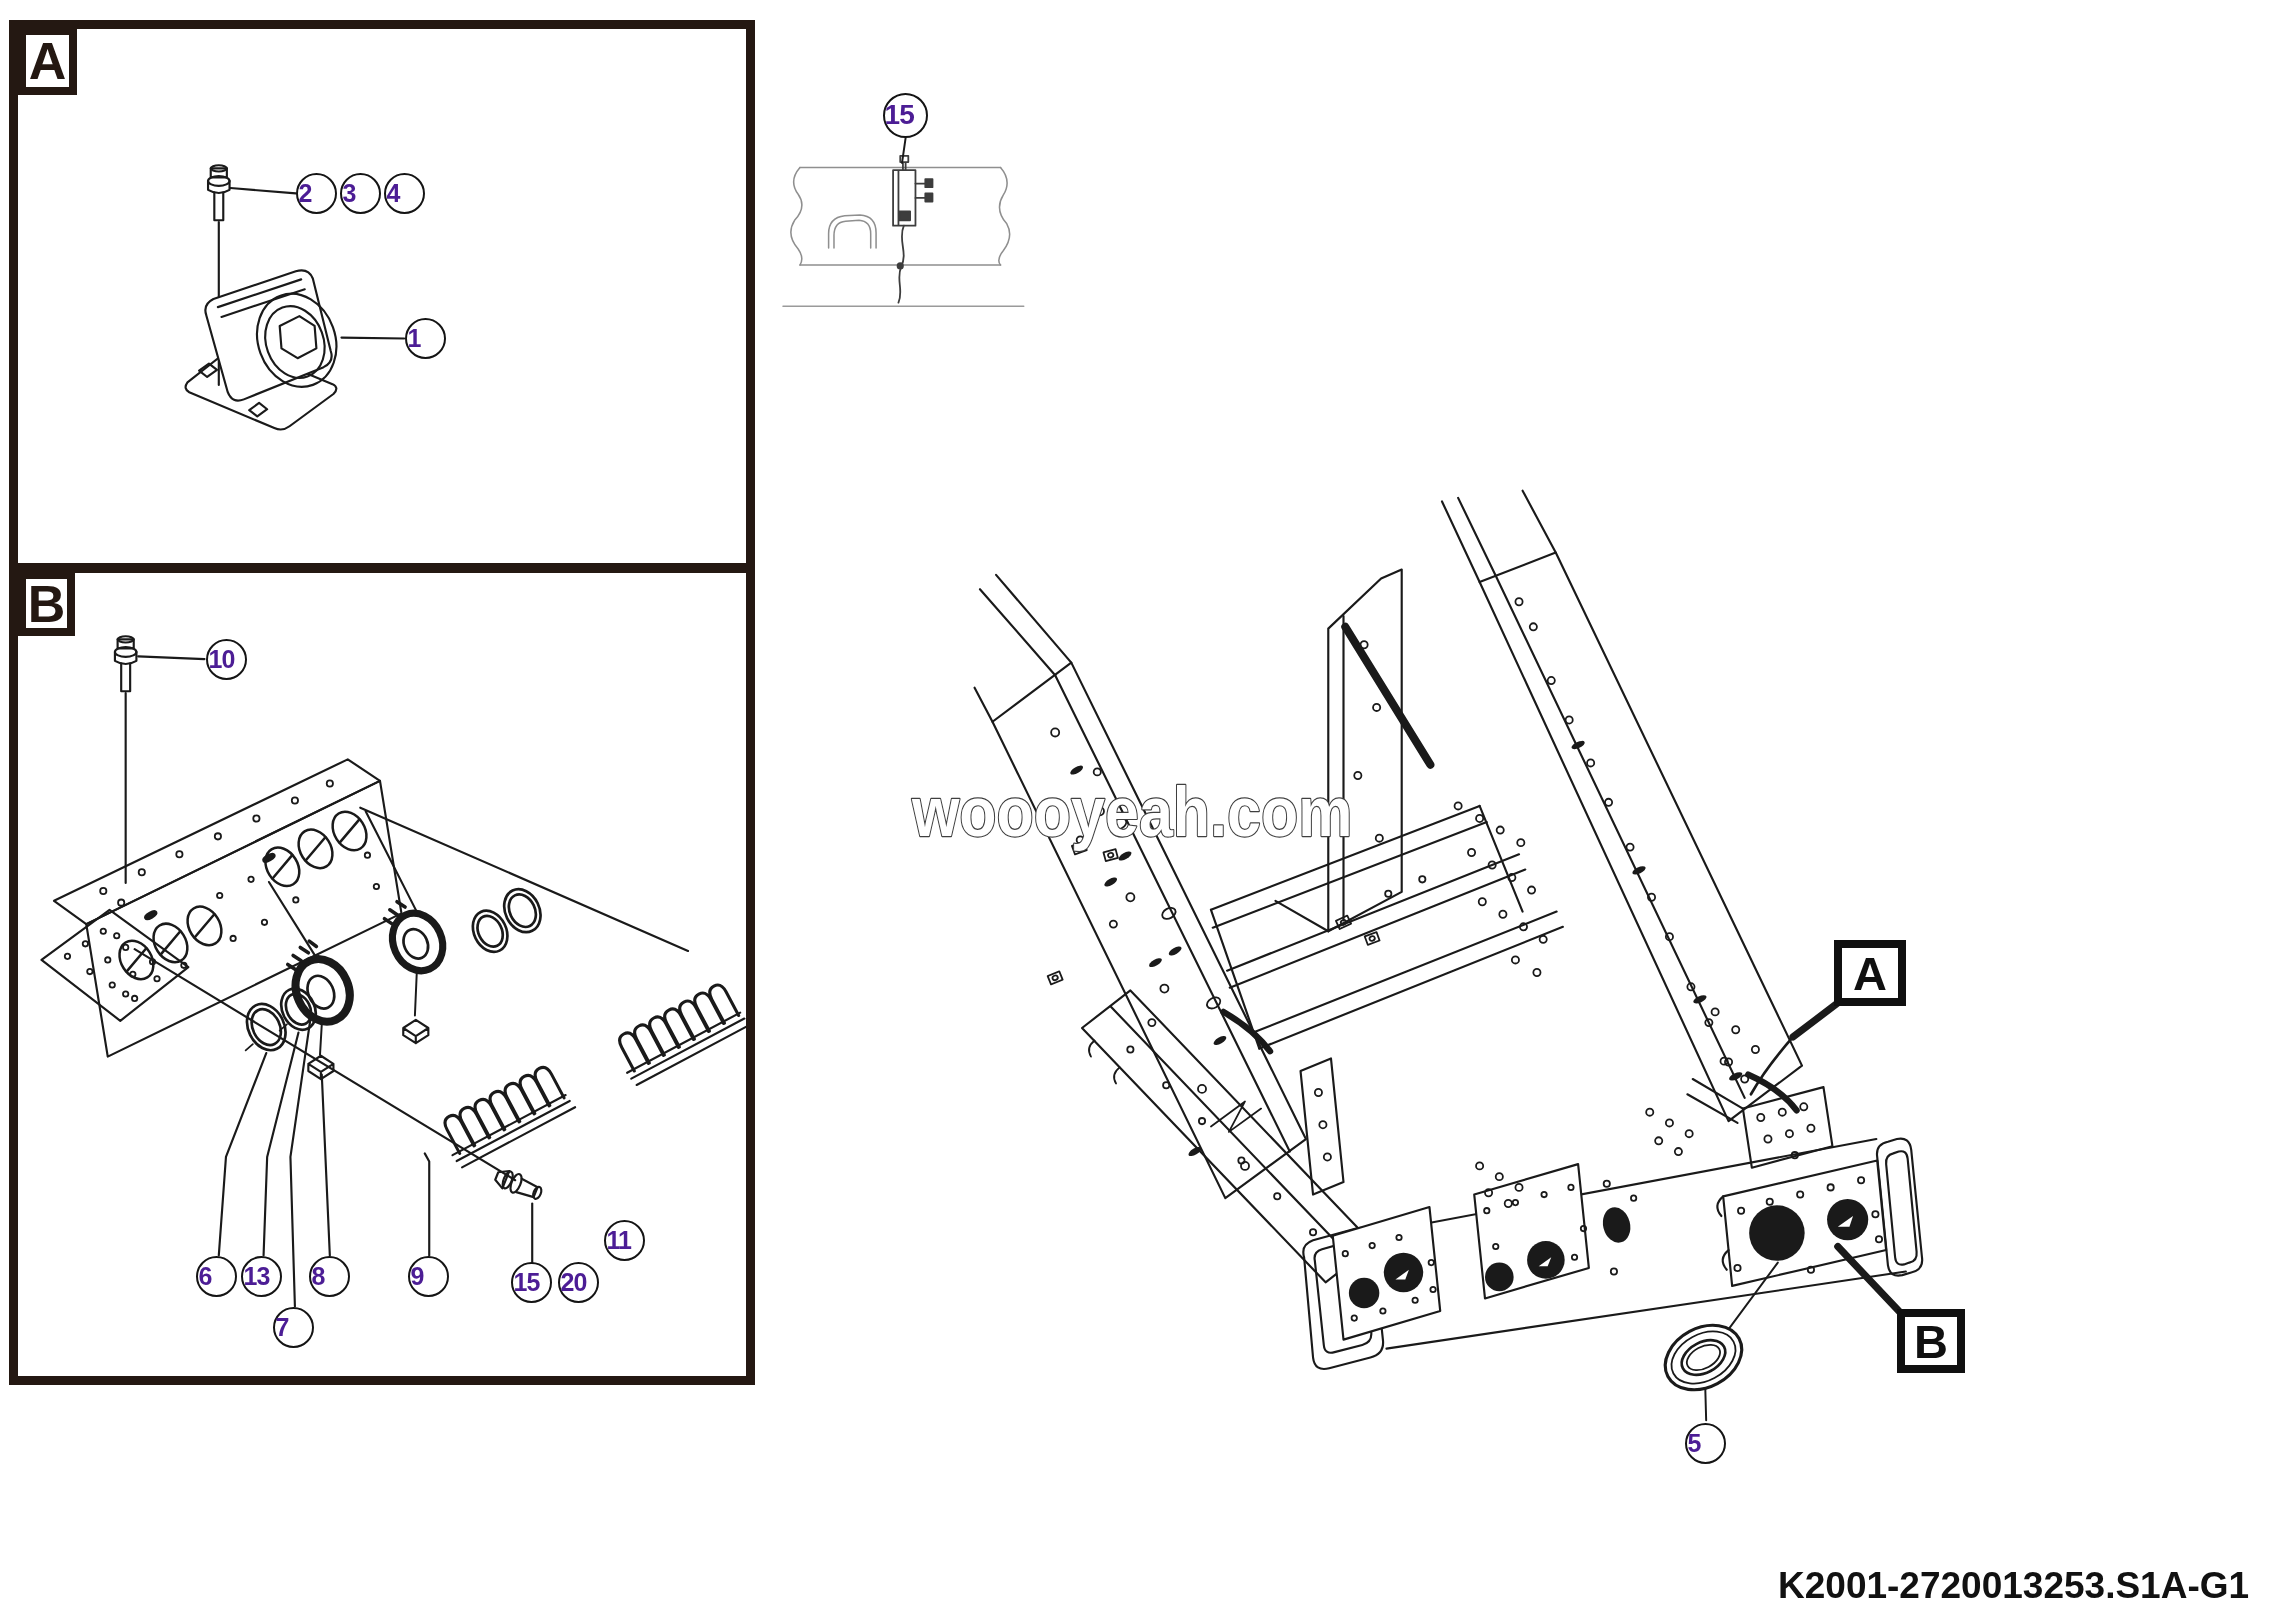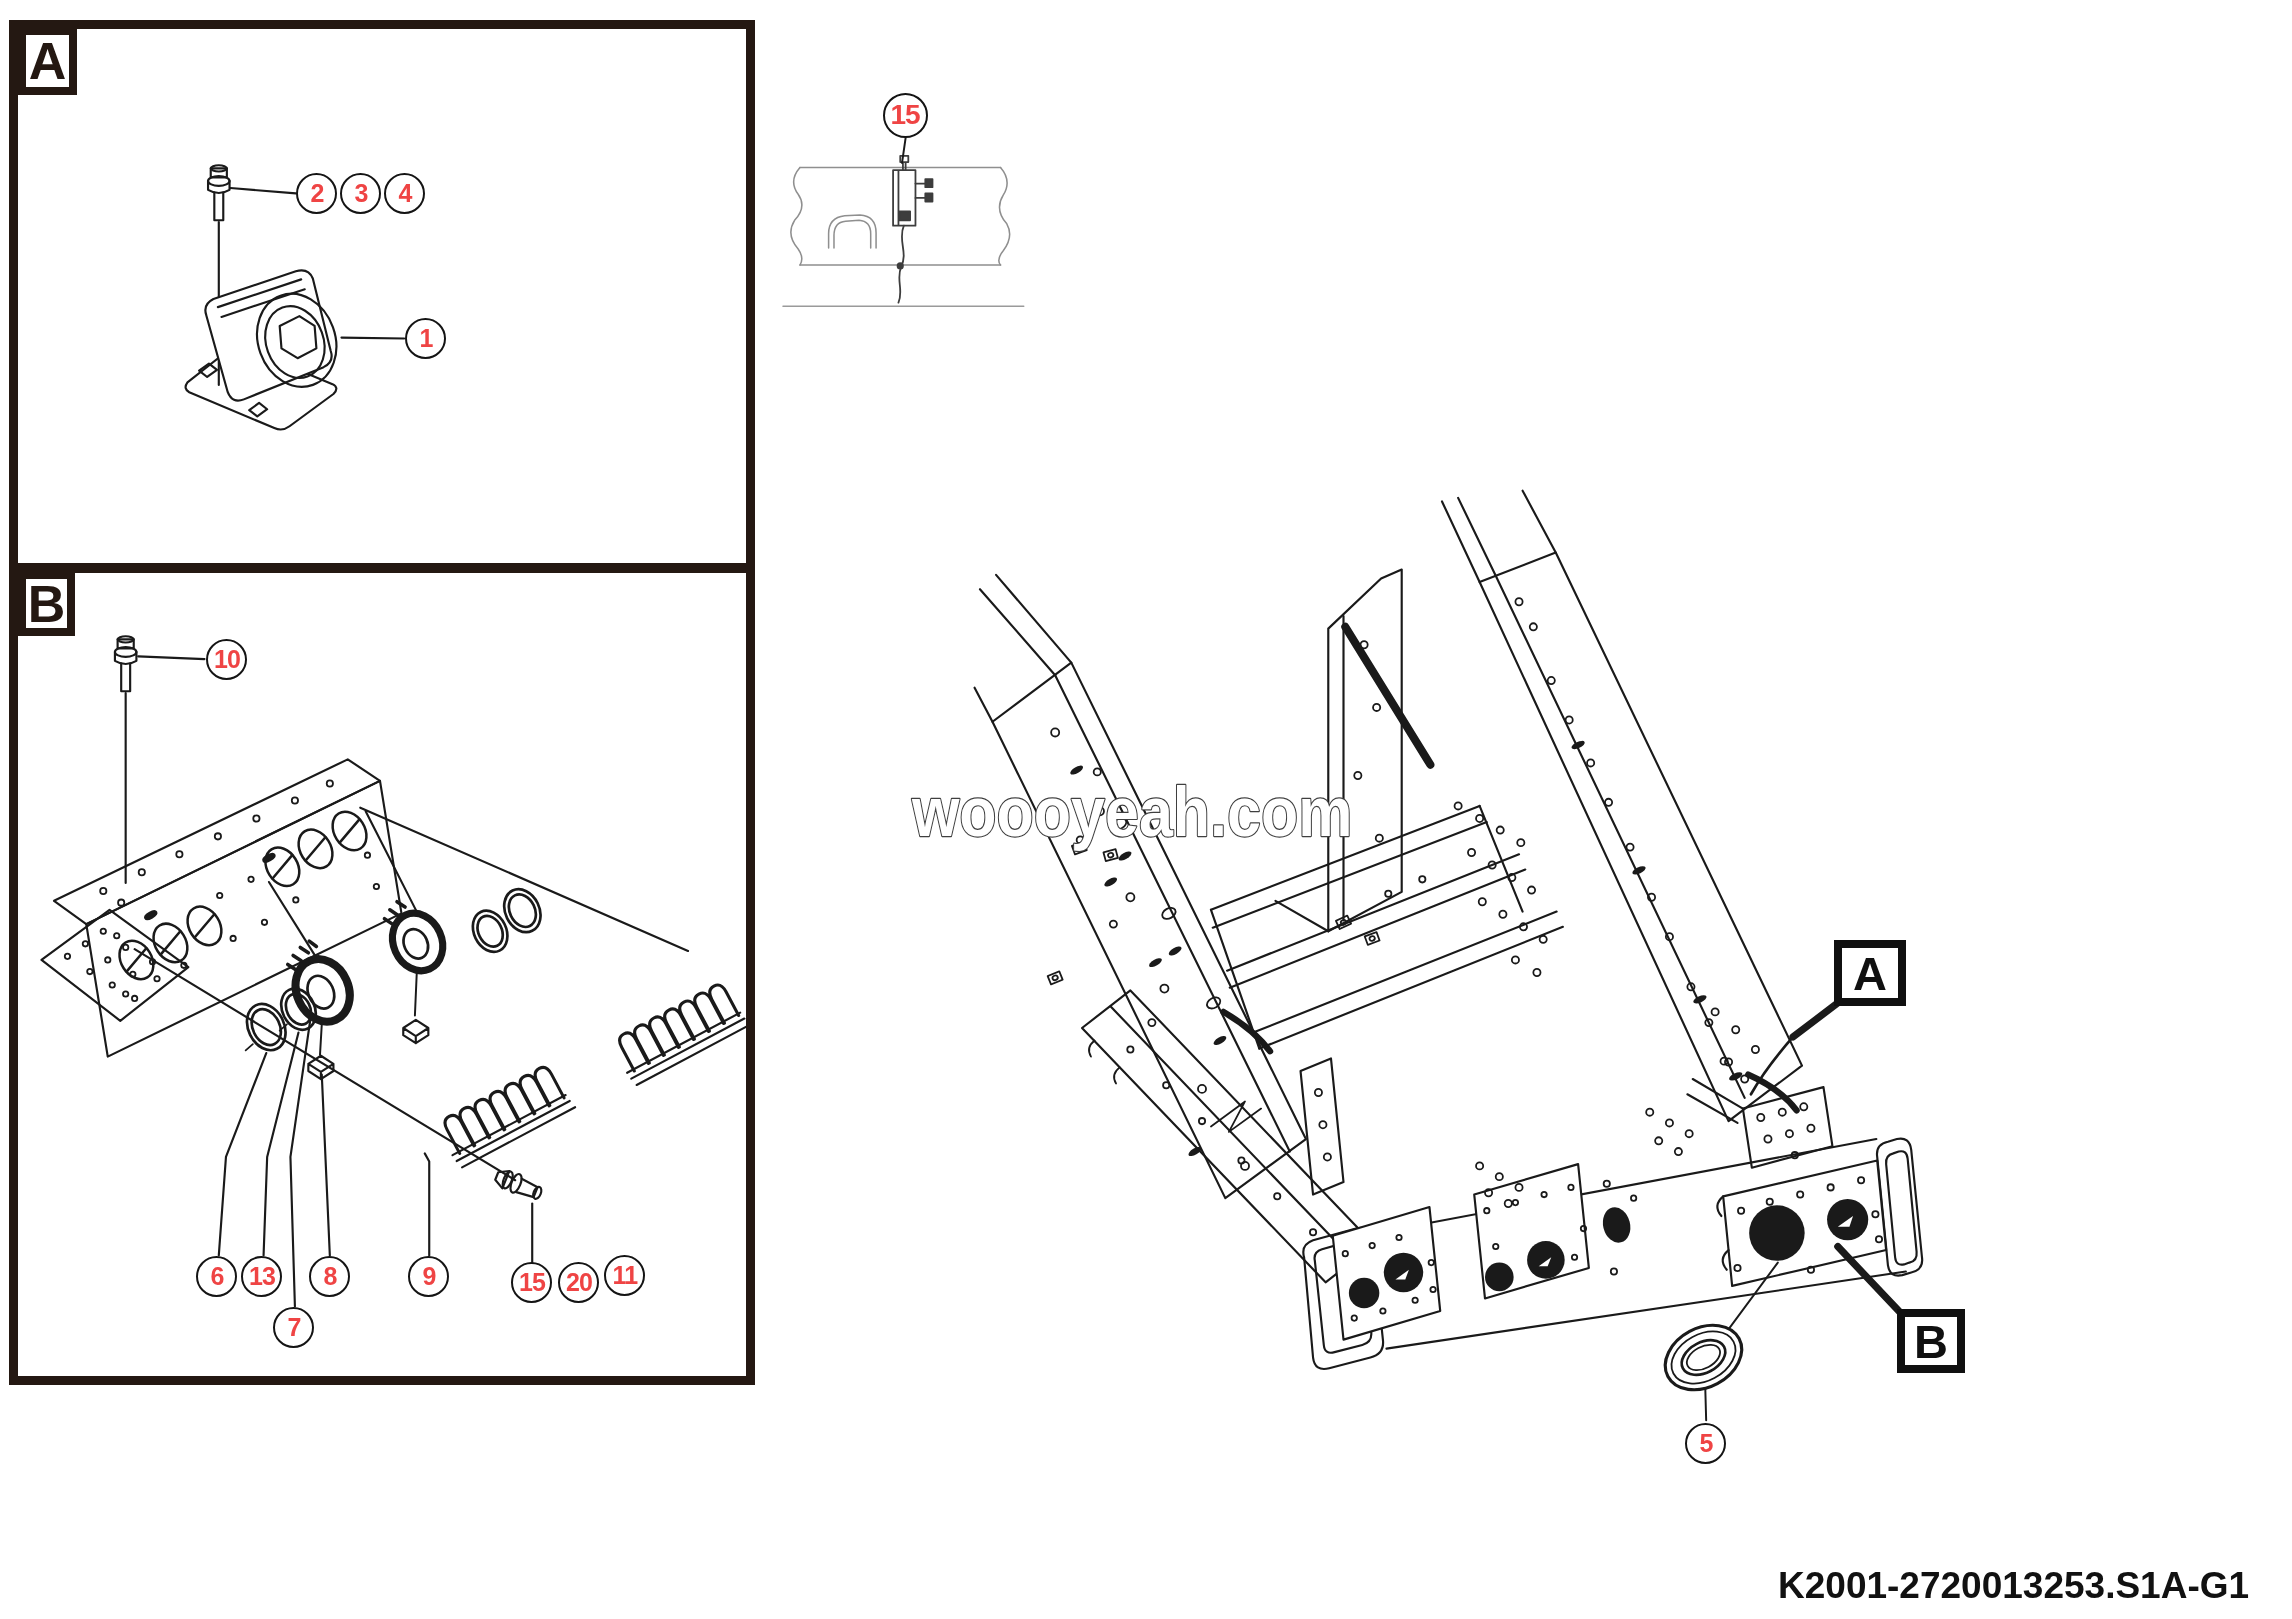--- a/index.html
+++ b/index.html
@@ -5,22 +5,22 @@
   html,body{margin:0;padding:0;background:#ffffff;}
   #page{position:relative;width:2293px;height:1619px;background:#ffffff;overflow:hidden;
         font-family:"Liberation Sans",sans-serif;}
   #art{position:absolute;left:0;top:0;z-index:1;}
   .panel-box{position:absolute;border:9px solid #241812;box-sizing:border-box;z-index:2;background:transparent;pointer-events:none;}
   .panel-label{position:absolute;border:8px solid #241812;background:#fff;box-sizing:border-box;z-index:3;
                display:flex;align-items:center;justify-content:center;font-weight:700;font-size:52px;color:#241812;}
   .flabel{position:absolute;border:8px solid #101010;background:#fff;box-sizing:border-box;z-index:3;
           display:flex;align-items:center;justify-content:center;font-weight:700;font-size:47px;color:#101010;}
   .co{position:absolute;width:41px;height:41px;margin:-20.6px 0 0 -20.6px;border:2.9px solid #141414;border-radius:50%;
-      background:#fff;box-sizing:border-box;display:flex;align-items:center;justify-content:center;
-      font-weight:700;font-size:25px;color:#ef4444;z-index:3;letter-spacing:-0.9px;}
+      background:#fff;box-sizing:border-box;display:flex;align-items:center;justify-content:flex-start;
+      font-weight:700;font-size:25px;color:#4c1d95;z-index:3;letter-spacing:-0.9px;}
   .co.big{width:45px;height:45px;margin:-22.4px 0 0 -22.4px;font-size:28px;}
   #figcode{position:absolute;left:1778px;top:1565px;width:430px;text-align:center;z-index:3;
            font-weight:700;font-size:37px;color:#111;letter-spacing:0;white-space:nowrap;}
 </style>
 </head>
 <body>
 
 <div id="page">
 
 <svg id="art" width="2293" height="1619" viewBox="0 0 2560 1808">
@@ -491,21 +491,21 @@
     </div>
   <div class="co" style="left:429px;top:1277px;">
       <span>9</span>
     </div>
   <div class="co" style="left:532px;top:1283px;">
       <span>15</span>
     </div>
   <div class="co" style="left:579px;top:1283px;">
       <span>20</span>
     </div>
-  <div class="co" style="left:625px;top:1276px;">
+  <div class="co" style="left:625px;top:1241px;">
       <span>11</span>
     </div>
 
   <div class="co big" style="left:905px;top:115px;">
       <span>15</span>
     </div>
   <div class="co" style="left:1706px;top:1444px;">
       <span>5</span>
     </div>
 

